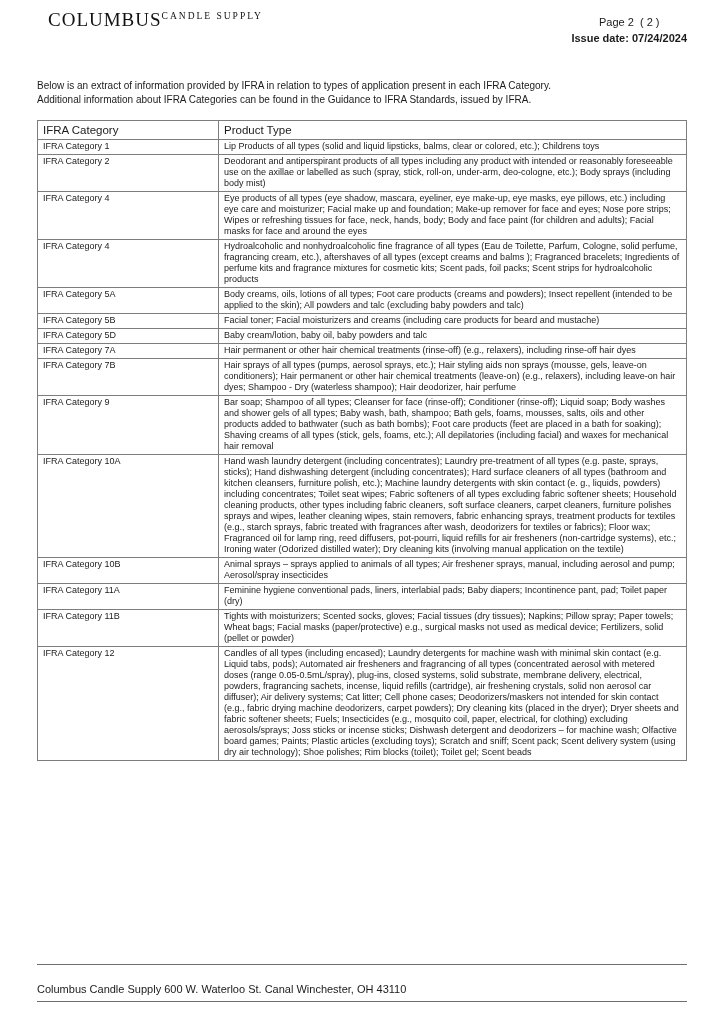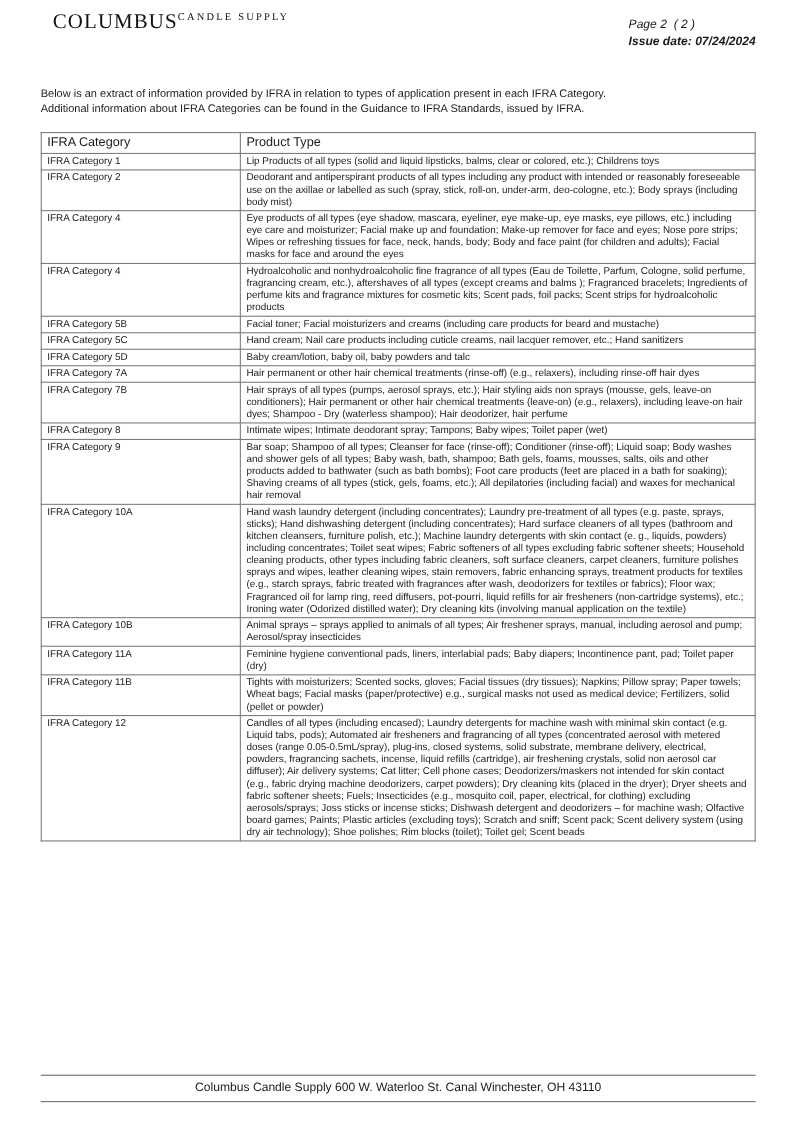--- a/index.html
+++ b/index.html
@@ -40,25 +40,24 @@
   }
   .logo-subtitle {
     font-family: "Liberation Serif", serif;
     font-size: 9.5px;
     letter-spacing: 2px;
     color: #111111;
     margin-top: 1px;
     white-space: nowrap;
   }
   .page-meta {
-    text-align: left;
+    text-align: center;
     padding-top: 5px;
     font-size: 11px;
     line-height: 1.45;
-    font-style: italic;
   }
   .page-meta .page-number { white-space: pre; }
   .page-meta .issue-date { font-weight: bold; white-space: pre; }
 
   
   .annex-title {
     margin: 14px 37px 0 37px;
     font-size: 11.5px;
     font-weight: bold;
   }
@@ -96,22 +95,21 @@
   table.ifra td.col-cat { width: 181px; white-space: nowrap; }
 
   
   .footer {
     position: absolute;
     left: 37px;
     right: 37px;
     bottom: 22px;
     border-top: 1px solid #6e6e6e;
     border-bottom: 1px solid #6e6e6e;
-    text-align: center;
-    padding: 5px 0 6px 0;
+    padding: 18px 0 6px 0;
     font-size: 11px;
   }
 </style>
 </head>
 <body>
 
 <div class="page">
 
   <div class="header-row">
     <div class="logo">
@@ -156,42 +154,38 @@
         </tr>
         <tr>
           <td class="col-cat">IFRA Category 4</td>
           <td class="col-type">Eye products of all types (eye shadow, mascara, eyeliner, eye make-up, eye masks, eye pillows, etc.) including eye care and moisturizer; Facial make up and foundation; Make-up remover for face and eyes; Nose pore strips; Wipes or refreshing tissues for face, neck, hands, body; Body and face paint (for children and adults); Facial masks for face and around the eyes</td>
         </tr>
         <tr>
           <td class="col-cat">IFRA Category 4</td>
           <td class="col-type">Hydroalcoholic and nonhydroalcoholic fine fragrance of all types (Eau de Toilette, Parfum, Cologne, solid perfume, fragrancing cream, etc.), aftershaves of all types (except creams and balms ); Fragranced bracelets; Ingredients of perfume kits and fragrance mixtures for cosmetic kits; Scent pads, foil packs; Scent strips for hydroalcoholic products</td>
         </tr>
         <tr>
+          <td class="col-cat">IFRA Category 5A</td>
+          <td class="col-type">Body creams, oils, lotions of all types; Foot care products (creams and powders); Insect repellent (intended to be applied to the skin); All powders and talc (excluding baby powders and talc)</td>
+        </tr>
+        <tr>
           <td class="col-cat">IFRA Category 5B</td>
           <td class="col-type">Facial toner; Facial moisturizers and creams (including care products for beard and mustache)</td>
         </tr>
         <tr>
-          <td class="col-cat">IFRA Category 5C</td>
-          <td class="col-type">Hand cream; Nail care products including cuticle creams, nail lacquer remover, etc.; Hand sanitizers</td>
-        </tr>
-        <tr>
           <td class="col-cat">IFRA Category 5D</td>
           <td class="col-type">Baby cream/lotion, baby oil, baby powders and talc</td>
         </tr>
         <tr>
           <td class="col-cat">IFRA Category 7A</td>
           <td class="col-type">Hair permanent or other hair chemical treatments (rinse-off) (e.g., relaxers), including rinse-off hair dyes</td>
         </tr>
         <tr>
           <td class="col-cat">IFRA Category 7B</td>
           <td class="col-type">Hair sprays of all types (pumps, aerosol sprays, etc.); Hair styling aids non sprays (mousse, gels, leave-on conditioners); Hair permanent or other hair chemical treatments (leave-on) (e.g., relaxers), including leave-on hair dyes; Shampoo - Dry (waterless shampoo); Hair deodorizer, hair perfume</td>
-        </tr>
-        <tr>
-          <td class="col-cat">IFRA Category 8</td>
-          <td class="col-type">Intimate wipes; Intimate deodorant spray; Tampons; Baby wipes; Toilet paper (wet)</td>
         </tr>
         <tr>
           <td class="col-cat">IFRA Category 9</td>
           <td class="col-type">Bar soap; Shampoo of all types; Cleanser for face (rinse-off); Conditioner (rinse-off); Liquid soap; Body washes and shower gels of all types; Baby wash, bath, shampoo; Bath gels, foams, mousses, salts, oils and other products added to bathwater (such as bath bombs); Foot care products (feet are placed in a bath for soaking); Shaving creams of all types (stick, gels, foams, etc.); All depilatories (including facial) and waxes for mechanical hair removal</td>
         </tr>
         <tr>
           <td class="col-cat">IFRA Category 10A</td>
           <td class="col-type">Hand wash laundry detergent (including concentrates); Laundry pre-treatment of all types (e.g. paste, sprays, sticks); Hand dishwashing detergent (including concentrates); Hard surface cleaners of all types (bathroom and kitchen cleansers, furniture polish, etc.); Machine laundry detergents with skin contact (e. g., liquids, powders) including concentrates; Toilet seat wipes; Fabric softeners of all types excluding fabric softener sheets; Household cleaning products, other types including fabric cleaners, soft surface cleaners, carpet cleaners, furniture polishes sprays and wipes, leather cleaning wipes, stain removers, fabric enhancing sprays, treatment products for textiles (e.g., starch sprays, fabric treated with fragrances after wash, deodorizers for textiles or fabrics); Floor wax; Fragranced oil for lamp ring, reed diffusers, pot-pourri, liquid refills for air fresheners (non-cartridge systems), etc.; Ironing water (Odorized distilled water); Dry cleaning kits (involving manual application on the textile)</td>
         </tr>
         <tr>

